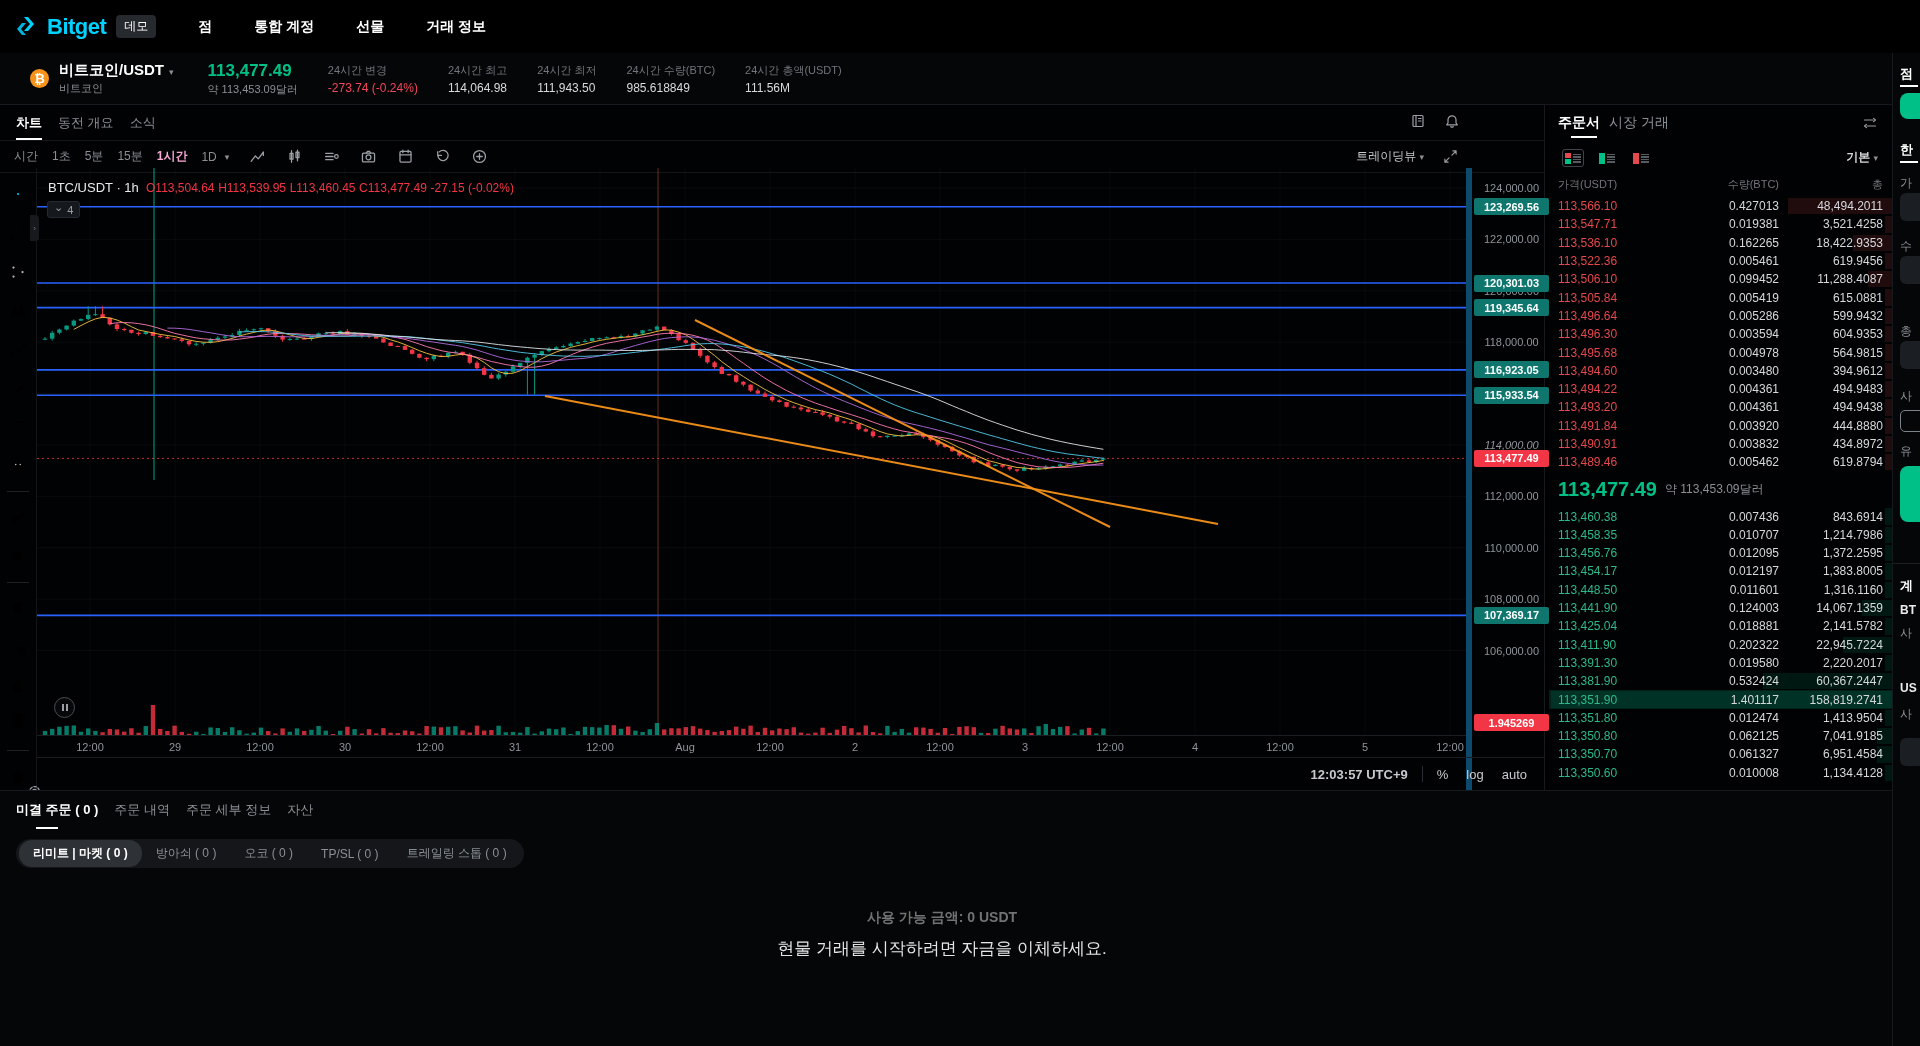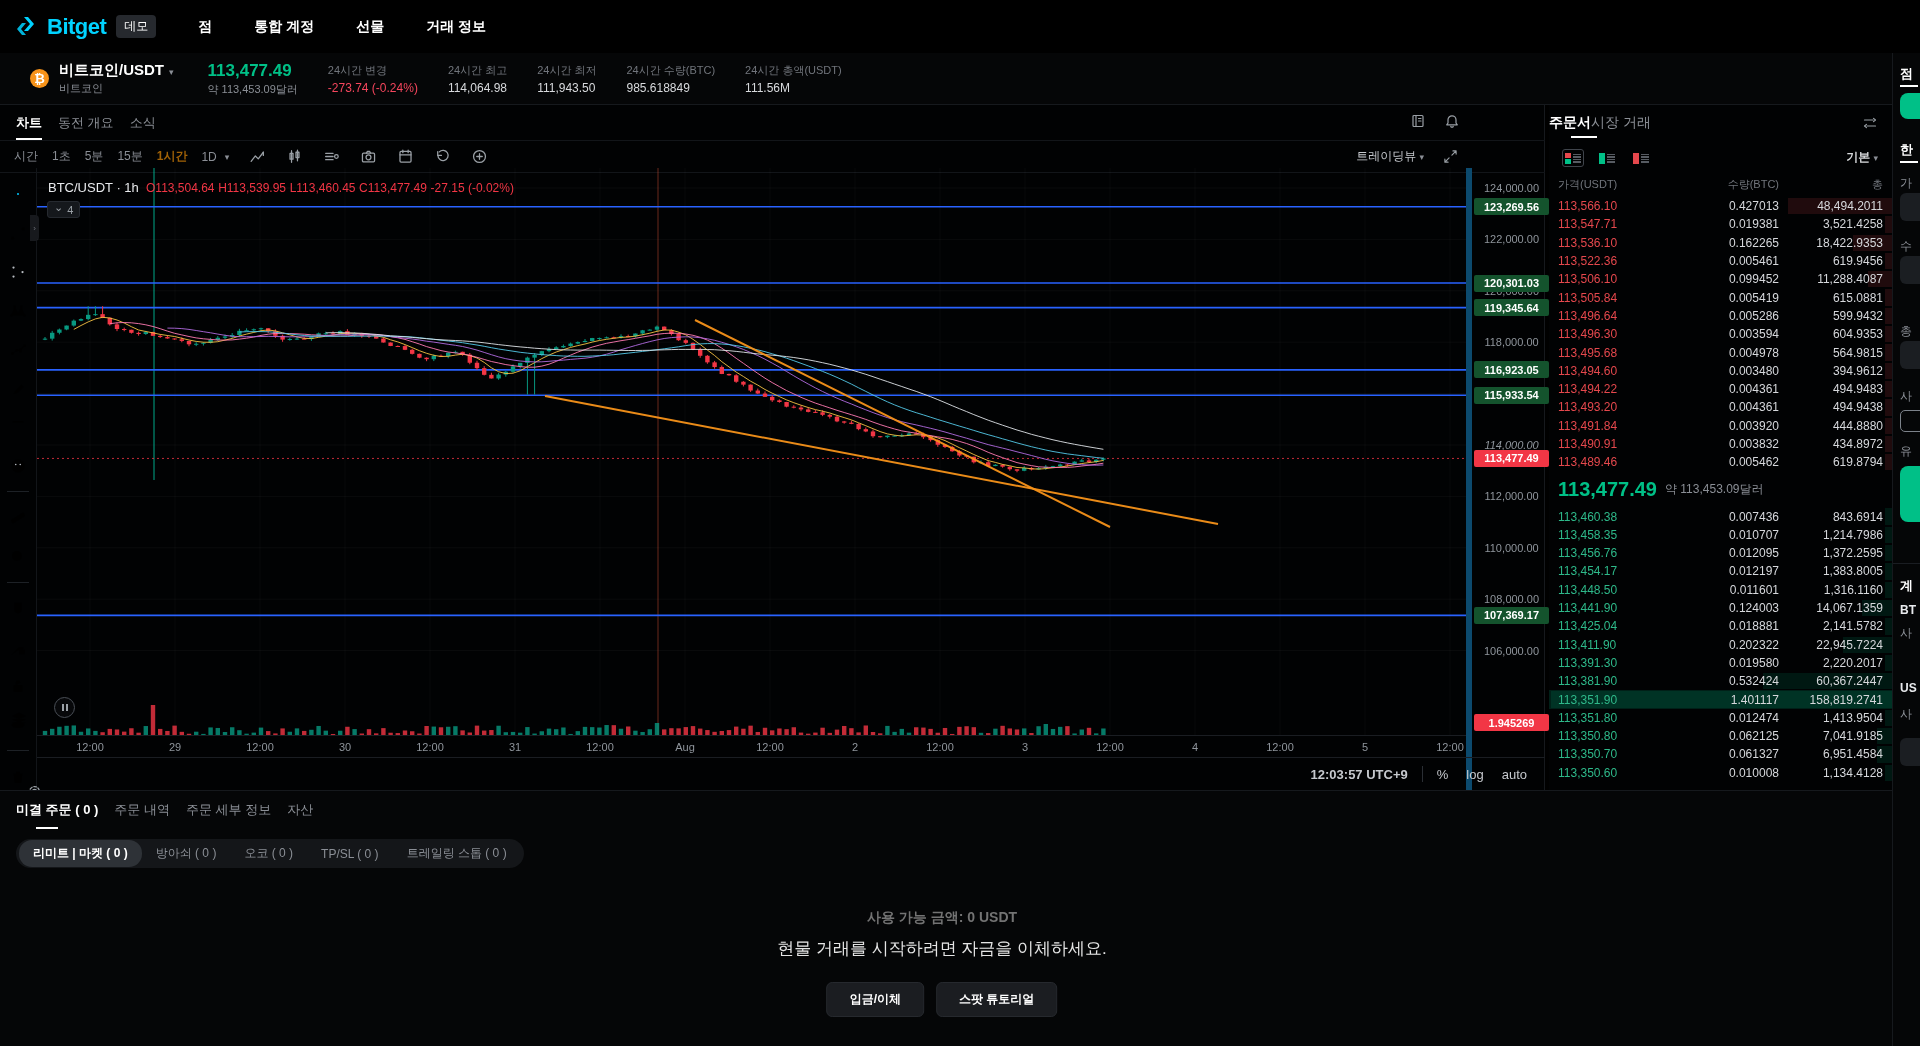--- a/index.html
+++ b/index.html
@@ -35,21 +35,21 @@
 
   
   #chart-panel{left:0;top:105px;width:1545px;height:685px;background:#010203;border-right:1px solid #16191d;}
   #chart-tabbar{left:0;top:0;width:1545px;height:35px;display:flex;align-items:center;}
   .ctab{margin-left:16px;font-size:13px;color:#8b8f96;cursor:pointer;}
   .ctab.on{color:#fff;font-weight:bold;border-bottom:2px solid #fff;padding-bottom:6px;margin-bottom:-8px;}
   #tabbar-icons{position:absolute;right:84px;top:8px;display:flex;gap:18px;}
   #chart-toolbar{left:0;top:35px;width:1545px;height:33px;border-top:1px solid #121519;border-bottom:1px solid #121519;
     display:flex;align-items:center;}
   .intv{margin-left:14px;font-size:12px;color:#8b8f96;cursor:pointer;}
-  .intv.on{color:#a16207;font-weight:bold;}
+  .intv.on{color:#f9a8d4;font-weight:bold;}
   #intv-caret{color:#8b8f96;font-size:9px;margin-left:8px;}
   .tb-ico{margin-left:20px;cursor:pointer;}
   #tv-label{position:absolute;right:120px;top:43px;font-size:12px;color:#c6c9ce;cursor:pointer;}
   #tv-label .crt{font-size:9px;color:#8b8f96;}
   #expand-ico{position:absolute;right:86px;top:44px;cursor:pointer;}
 
   
   #draw-tools{left:0;top:63px;width:37px;height:622px;border-right:1px solid #121519;display:flex;flex-direction:column;align-items:center;}
   .dt{width:26px;height:26px;margin-top:13px;display:flex;align-items:center;justify-content:center;cursor:pointer;color:#b7bcc2;}
   .dt.active{color:#00c8ff;}
@@ -67,36 +67,36 @@
     color:#9aa0a6;font-size:11px;display:flex;align-items:center;padding:0 6px;gap:4px;}
   #pause-btn{left:54px;top:592px;width:21px;height:21px;border:1px solid #4a4f56;border-radius:50%;background:rgba(10,12,14,.7);
     display:flex;align-items:center;justify-content:center;gap:2px;}
   #pause-btn i{width:2px;height:7px;background:#9aa0a6;display:block;}
 
   
   #price-axis{left:1466px;top:63px;width:84px;height:622px;border-left:6px solid #0c4a6e;}
   .ytick{position:absolute;left:0;width:79px;text-align:center;font-size:11px;color:#8f959c;}
   .badge{position:absolute;left:2px;width:75px;height:17px;border-radius:2px;color:#fff;font-size:11px;font-weight:bold;
     display:flex;align-items:center;justify-content:center;}
-  .badge.blue{background:#14532d;}
+  .badge.blue{background:#0f766e;}
   .badge.red{background:#f23645;}
   #axis-gear{position:absolute;left:26px;top:678px;}
 
   
   #time-axis{left:37px;top:630px;width:1429px;height:22px;border-top:1px solid #1a1d22;}
   .xtick{position:absolute;top:5px;font-size:11px;color:#8f959c;transform:translateX(-50%);}
   #status-row{left:37px;top:652px;width:1508px;height:33px;border-top:1px solid #1a1d22;display:flex;align-items:center;justify-content:flex-end;}
   #clock{font-size:13px;color:#c6c9ce;font-weight:bold;}
   #status-div{width:1px;height:16px;background:#2a2e34;margin:0 14px;}
   .ax-mode{font-size:13px;color:#c6c9ce;margin-right:18px;cursor:pointer;}
 
   
   #orderbook{left:1549px;top:105px;width:343px;height:685px;background:#010203;}
   #ob-head{display:flex;align-items:center;height:36px;}
-  .ob-tab{margin-left:0;font-size:14px;color:#8b8f96;cursor:pointer;}
+  .ob-tab{margin-left:9px;font-size:14px;color:#8b8f96;cursor:pointer;}
   .ob-tab.on{color:#fff;font-weight:bold;}
   #ob-underline{position:absolute;left:22px;top:31px;width:26px;height:2px;background:#fff;}
   #ob-sliders{position:absolute;right:14px;top:10px;}
   #ob-ctrl{display:flex;align-items:center;height:30px;margin-top:2px;}
   .lay-ico{margin-left:14px;width:20px;height:16px;display:flex;gap:2px;padding:2px;border-radius:2px;cursor:pointer;}
   .lay-ico.on{outline:1px solid #3f444b;}
   .lay-col{display:flex;flex-direction:column;gap:1px;justify-content:center;}
   .sq{width:6px;height:5px;}
   .ln{width:8px;height:1.5px;background:#565b62;}
   #ob-mode{position:absolute;right:14px;top:44px;font-size:12px;color:#d8dadd;font-weight:bold;cursor:pointer;}
@@ -1256,18 +1256,14 @@
   <div id="pills">
       <span class="pill on">리미트 | 마켓 ( 0 )</span>
       <span class="pill">방아쇠 ( 0 )</span>
       <span class="pill">오코 ( 0 )</span>
       <span class="pill">TP/SL ( 0 )</span>
       <span class="pill">트레일링 스톱 ( 0 )</span>
     </div>
   <div id="empty-state">
     <div id="empty-title">사용 가능 금액: 0 USDT</div>
     <div id="empty-desc">현물 거래를 시작하려면 자금을 이체하세요.</div>
-    <div id="empty-btns">
-      <span class="ebtn">입금/이체</span>
-      <span class="ebtn">스팟 튜토리얼</span>
-    </div>
   </div>
 </div>
 
 </body></html>

